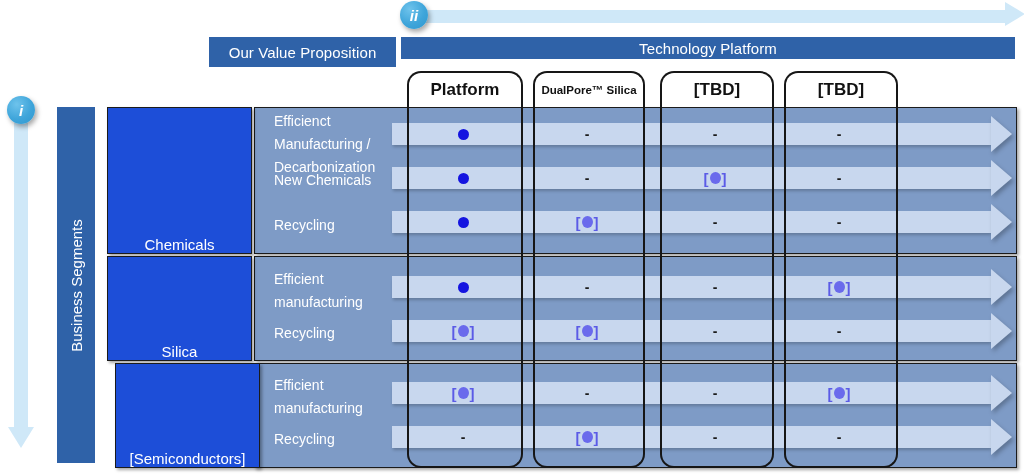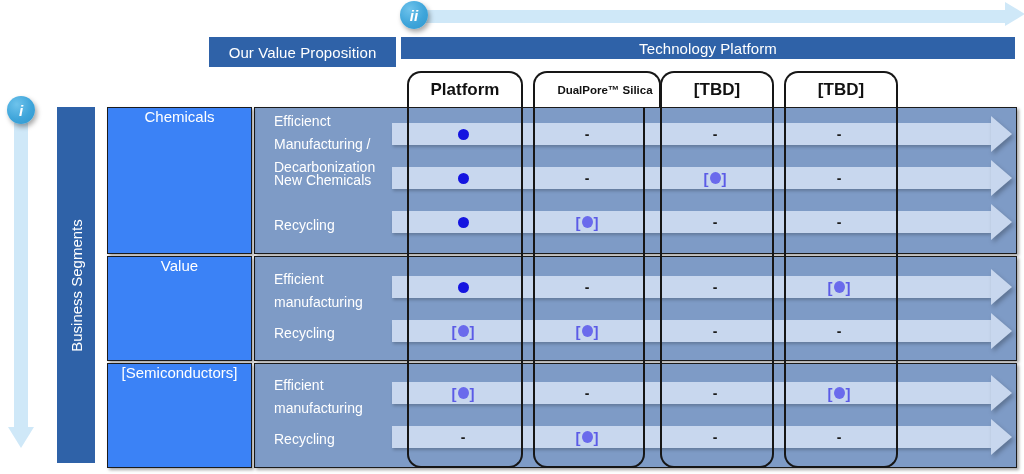--- a/index.html
+++ b/index.html
@@ -74,25 +74,25 @@
     display:flex;align-items:center;justify-content:center;
   }
   .segbar span{
     transform:rotate(-90deg);
     white-space:nowrap;
     font-size:15px;
   }
 
   .seg-name{
     position:absolute;
-    background:#3b82f6;
+    background:#1d4ed8;
     border:1.5px solid #1b1b1b;
     color:#ffffff;
     font-size:15px;
-    display:flex;align-items:flex-start;justify-content:center;
+    display:flex;align-items:flex-end;justify-content:center;
     box-shadow:2px 2px 3px rgba(0,0,0,.35);
     z-index:22;
   }
 
   .seg-body{
     position:absolute;
     background:#7e9bc6;
     border:1.5px solid #1b1b1b;
     box-shadow:2px 2px 3px rgba(0,0,0,.35);
     z-index:12;
@@ -221,37 +221,37 @@
     <div class="tip"></div>
     </div>
   <div class="band" style="left:392px;top:167px;width:600px;">
     <div class="tip"></div>
     </div>
   <div class="band" style="left:392px;top:211px;width:600px;">
     <div class="tip"></div>
     </div>
 
   <div class="seg-name" style="left:107px;top:256px;width:143px;height:103px;">
-    <span>Value</span>
+    <span>Silica</span>
   </div>
 
   <div class="seg-body" style="left:254px;top:256px;width:761px;height:103px;"></div>
 
   <div class="vp-label" style="left:274px;top:268px;width:125px;">Efficient
 manufacturing</div>
   <div class="vp-label" style="left:274px;top:322px;width:125px;">Recycling</div>
 
   <div class="band" style="left:392px;top:276px;width:600px;">
     <div class="tip"></div>
     </div>
   <div class="band" style="left:392px;top:320px;width:600px;">
     <div class="tip"></div>
     </div>
 
-  <div class="seg-name" style="left:107px;top:363px;width:143px;height:103px;">
+  <div class="seg-name" style="left:115px;top:363px;width:143px;height:103px;">
     <span>[Semiconductors]</span>
   </div>
 
   <div class="seg-body" style="left:254px;top:363px;width:761px;height:103px;"></div>
 
   <div class="vp-label" style="left:274px;top:374px;width:125px;">Efficient
 manufacturing</div>
   <div class="vp-label" style="left:274px;top:428px;width:125px;">Recycling</div>
 
   <div class="band" style="left:392px;top:382px;width:600px;">
@@ -259,21 +259,21 @@
     </div>
   <div class="band" style="left:392px;top:426px;width:600px;">
     <div class="tip"></div>
     </div>
 
   <div class="techcol-head" style="left:407px;top:71px;width:112px;height:34px;">
     <span class="th-big">Platform</span>
   </div>
   <div class="techcol-body" style="left:407px;top:105px;width:112px;height:361px;"></div>
 
-  <div class="techcol-head" style="left:533px;top:71px;width:108px;height:34px;padding-left:16px;">
+  <div class="techcol-head" style="left:533px;top:71px;width:108px;height:34px;">
     <span class="th-small">DualPore™ Silica</span>
   </div>
   <div class="techcol-body" style="left:533px;top:105px;width:108px;height:361px;"></div>
 
   <div class="techcol-head" style="left:660px;top:71px;width:110px;height:34px;">
     <span class="th-big">[TBD]</span>
   </div>
   <div class="techcol-body" style="left:660px;top:105px;width:110px;height:361px;"></div>
 
   <div class="techcol-head" style="left:784px;top:71px;width:110px;height:34px;">

